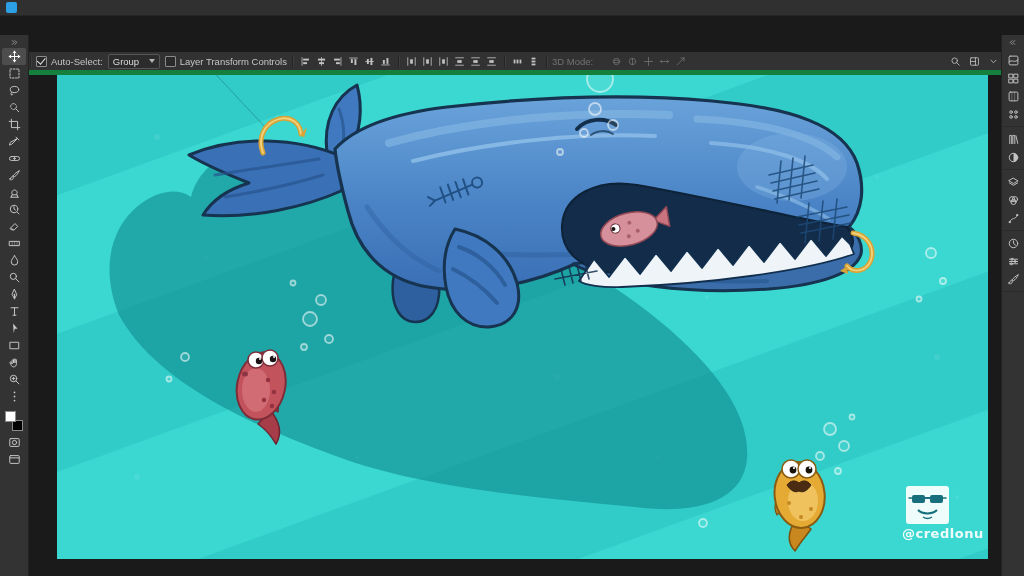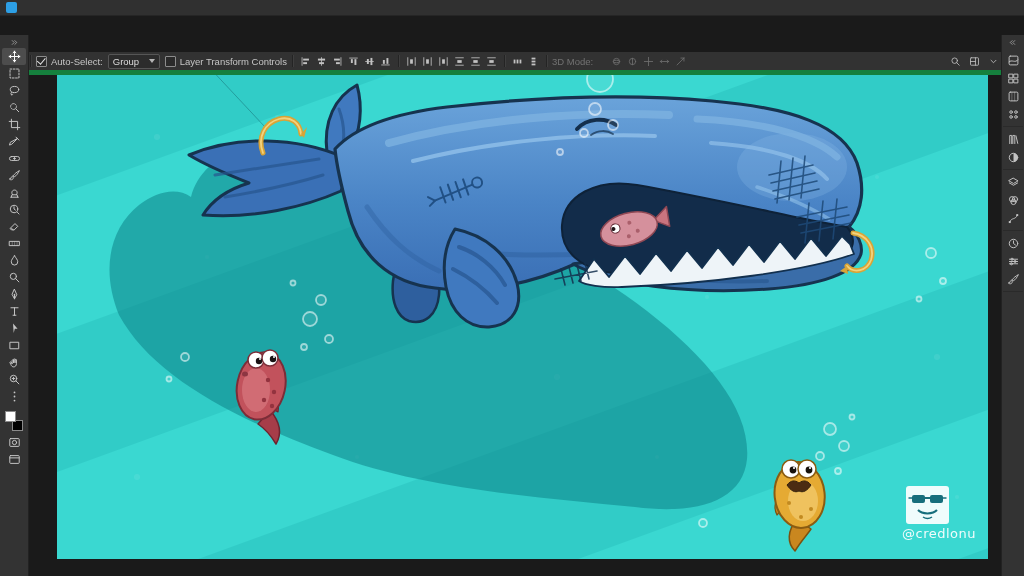--- a/index.html
+++ b/index.html
@@ -63,21 +63,21 @@
              border-left:1px solid #222;display:flex;flex-direction:column;align-items:center;
              padding-top:1px;z-index:5;}
   .dock-head{width:20px;height:12px;transform:scaleX(-1);}
   .dock-head svg{width:9px;height:9px;}
   .dock-group{display:flex;flex-direction:column;align-items:center;border-bottom:1px solid #2a2a2a;
               padding:3px 0;}
   .dock-icon{width:20px;height:18px;flex:0 0 18px;}
   .dock-icon svg{width:13px;height:13px;}
 
   
-  .canvas{position:absolute;top:35px;left:29px;right:23px;bottom:0;background:#1a1a1a;overflow:hidden;}
+  .canvas{position:absolute;top:35px;left:29px;right:23px;bottom:0;background:#1a1a1a;overflow:hidden;font-weight:bold;}
   .artwork{position:absolute;left:28px;top:22px;width:931px;height:502px;}
   .artwork svg{display:block;width:931px;height:502px;}
 </style>
 </head>
 <body>
 
 <div class="app">
 
   <div class="menubar">
     <div class="app-icon" style="background: rgb(45, 159, 229);"></div>

